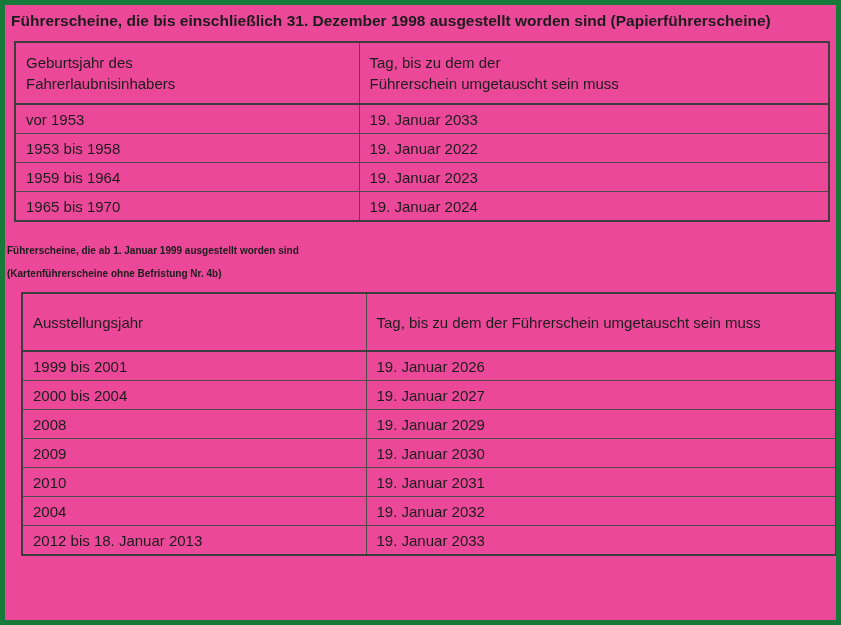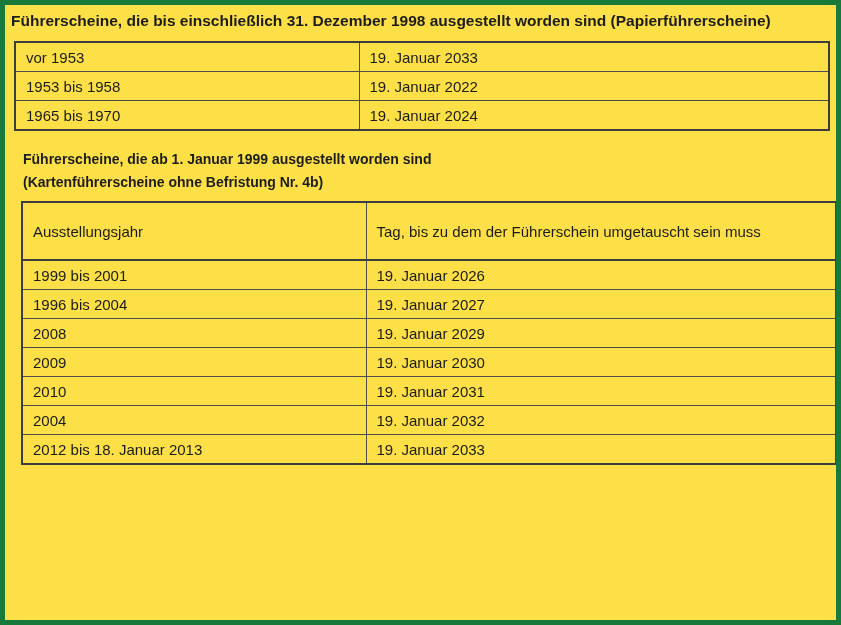--- a/index.html
+++ b/index.html
@@ -1,37 +1,37 @@
 <!DOCTYPE html>
 <html><head>
 <meta charset="utf-8">
 <style>
   html,body{margin:0;padding:0;background:#ffffff;}
   .frame{
     position:relative;
     width:841px;height:625px;
     box-sizing:border-box;
     border:5px solid #17793a;
-    background:#fde047;
+    background:#ec4899;
     font-family:"Liberation Sans", sans-serif;
     color:#1c1c1c;
     overflow:hidden;
   }
   .doc-title{
     font-weight:700;
     font-size:15.5px;
     line-height:21px;
     margin:5px 0 0 6px;
     white-space:nowrap;
   }
   .doc-title2{
     font-weight:700;
-    font-size:14px;
+    font-size:10px;
     line-height:23px;
-    margin:17px 0 0 18px;
+    margin:17px 0 0 2px;
   }
   .u{}
   table{
     border-collapse:collapse;
     table-layout:fixed;
     width:816px;
     margin-left:9px;
     border:2px solid #3d3d3d;
   }
   .t1{margin-top:10px;}
@@ -57,27 +57,41 @@
 <div class="frame">
 
   <div class="doc-title">Führerscheine, die bis einschließlich 31. Dezember 1998 ausgestellt worden sind (Papierführerscheine)</div>
 
   <table class="t1">
     <colgroup>
         <col style="width:344px">
         <col>
       </colgroup>
     <tbody>
+      <tr class="head">
+        <td>
+          <div class="line">Geburtsjahr des</div>
+          <div class="line">Fahrerlaubnisinhabers</div>
+        </td>
+        <td>
+          <div class="line">Tag, bis zu dem der</div>
+          <div class="line">Führerschein umgetauscht sein muss</div>
+        </td>
+      </tr>
       <tr class="body">
         <td>vor 1953</td>
         <td>19. Januar 2033</td>
       </tr>
       <tr class="body">
         <td>1953 bis 1958</td>
         <td>19. Januar 2022</td>
+      </tr>
+      <tr class="body">
+        <td>1959 bis 1964</td>
+        <td>19. Januar 2023</td>
       </tr>
       <tr class="body">
         <td>1965 bis 1970</td>
         <td>19. Januar 2024</td>
       </tr>
     </tbody>
   </table>
 
   <div class="doc-title2">
     <div>Führerscheine, die ab 1. Januar 1999 ausgestellt worden sind</div>
@@ -92,21 +106,21 @@
     <tbody>
       <tr class="head">
         <td>Ausstellungsjahr</td>
         <td>Tag, bis zu dem der Führerschein umgetauscht sein muss</td>
       </tr>
       <tr class="body">
         <td>1999 bis 2001</td>
         <td>19. Januar 2026</td>
       </tr>
       <tr class="body">
-        <td>1996 bis 2004</td>
+        <td>2000 bis 2004</td>
         <td>19. Januar 2027</td>
       </tr>
       <tr class="body">
         <td>2008</td>
         <td>19. Januar 2029</td>
       </tr>
       <tr class="body">
         <td>2009</td>
         <td>19. Januar 2030</td>
       </tr>

